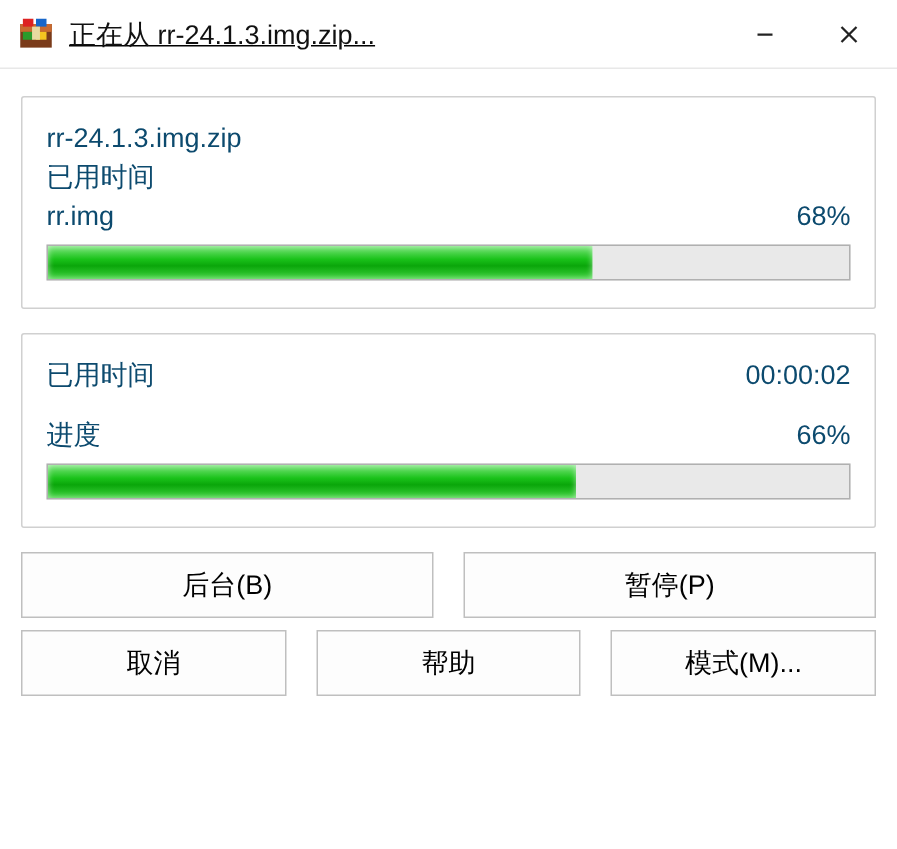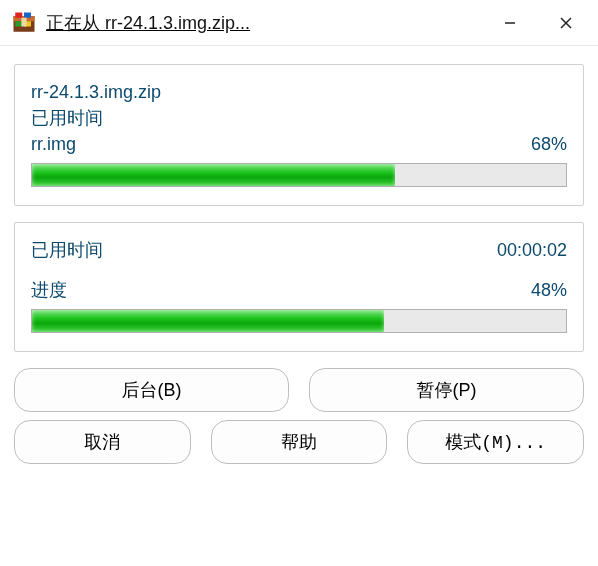--- a/index.html
+++ b/index.html
@@ -77,27 +77,27 @@
     height: 100%;
     background: linear-gradient(to bottom, #7be67b 0%, #1ac21a 40%, #0aa60a 60%, #3dd33d 100%);
     box-shadow: inset 0 0 4px rgba(255,255,255,.6);
   }
   .gap { height: 14px; }
   .buttons {
     display: grid;
     grid-template-columns: 1fr 1fr;
     gap: 10px 20px;
   }
-  .buttons.row3 { grid-template-columns: 1fr 1fr 1fr; margin-top: 8px; font-family: Liberation Mono, monospace; }
+  .buttons.row3 { grid-template-columns: 1fr 1fr 1fr; margin-top: 8px; }
   button.dlg {
     height: 44px;
     font-size: 18px;
     background: #fdfdfd;
     border: 1px solid #bfbfbf;
-    border-radius: 16px;
+    border-radius: 0;
     cursor: default;
     font-family: inherit;
   }
 </style>
 </head>
 <body>
 
 <div class="window">
 
   <div class="titlebar">
@@ -141,21 +141,21 @@
     </div>
 
     <div class="panel">
       <div class="row">
         <div class="line">已用时间</div>
         <div class="line">00:00:02</div>
       </div>
       <div class="gap"></div>
       <div class="row">
         <div class="line">进度</div>
-        <div class="line">48%</div>
+        <div class="line">66%</div>
       </div>
       <div class="progress">
         <div class="progress-fill" style="width:66%"></div>
       </div>
     </div>
 
     <div class="buttons">
       <button class="dlg">后台(B)</button>
       <button class="dlg">暂停(P)</button>
     </div>

